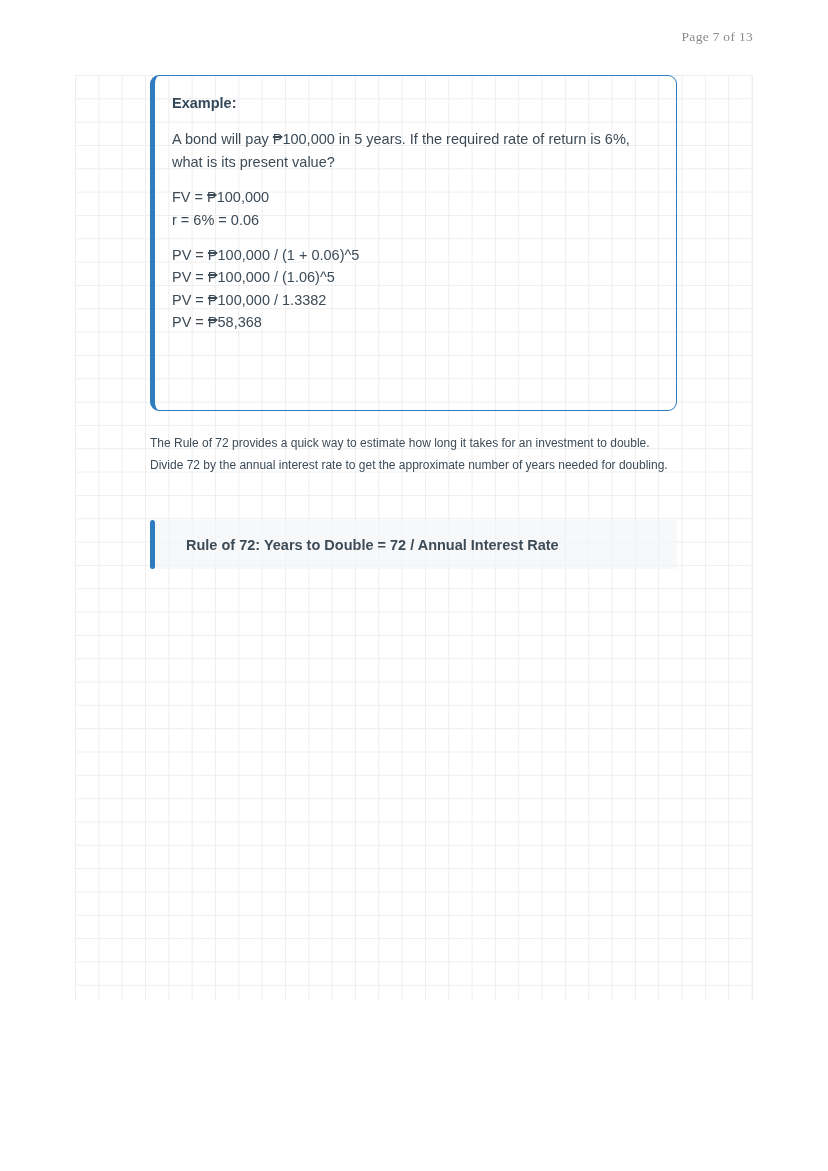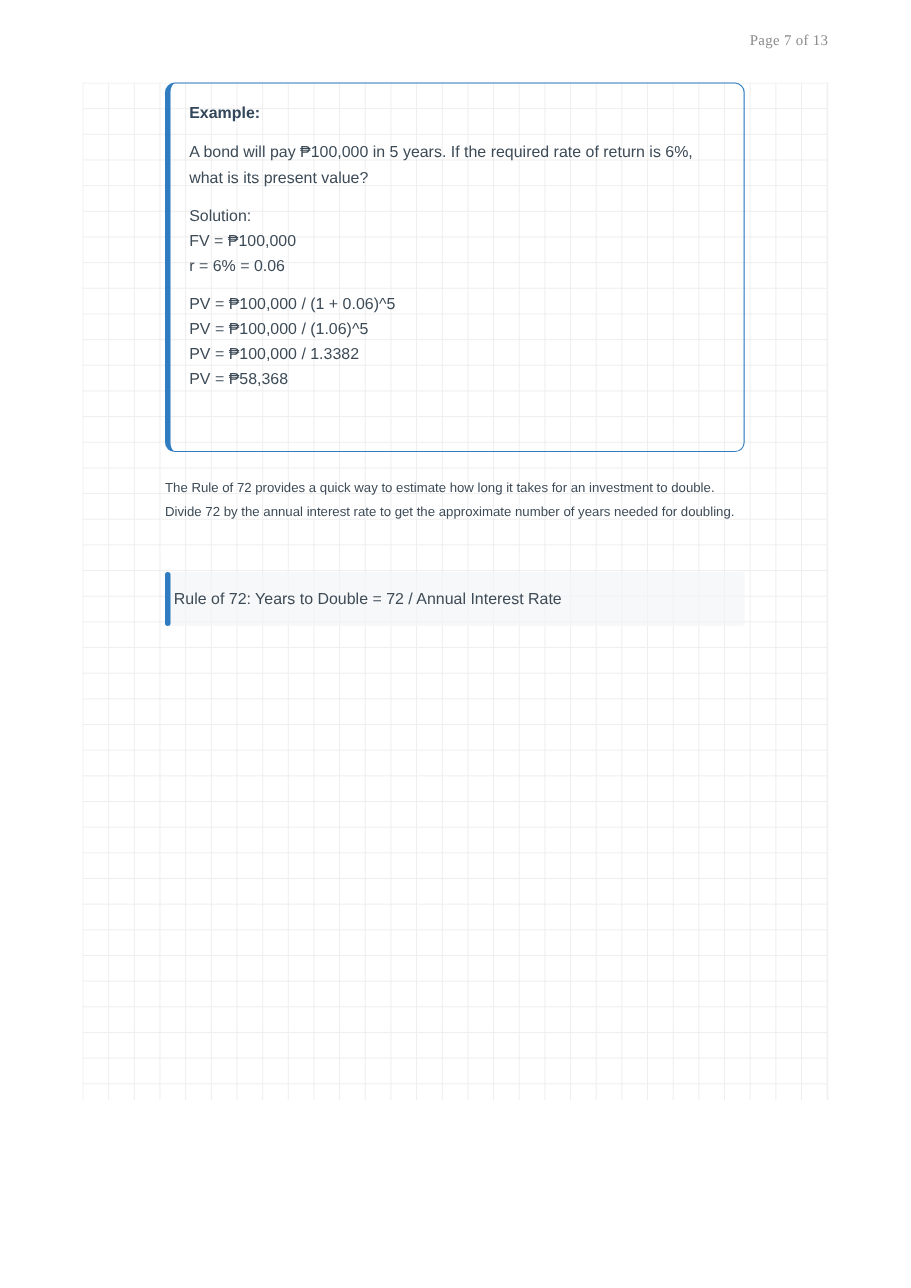--- a/index.html
+++ b/index.html
@@ -76,23 +76,24 @@
     border-radius: 3px;
   }
   .callout-bar {
     position: absolute;
     left: 0; top: 0;
     width: 5px; height: 49px;
     border-radius: 3px;
     background: #2f7dc0;
   }
   .callout-text {
-    padding-left: 8px;
+    padding-left: 36px;
     font-size: 14.5px;
     color: #3d4b57;
+    font-weight: bold;
   }
   .footer-brand {
     position: absolute;
     left: 0; top: 1122px;
     width: 828px;
     text-align: center;
     font-size: 18px;
     font-weight: 500;
     color: #a2a7ac;
     letter-spacing: 0.2px;
@@ -104,21 +105,20 @@
 <div class="page">
 
   <div class="grid-area"></div>
 
   <div class="page-number">Page 7 of 13</div>
 
   <div class="example-box">
     <div class="example-heading">Example:</div>
     <div class="example-problem">A bond will pay ₱100,000 in 5 years. If the required rate of return is 6%, what is its present value?</div>
     <div class="block">
-      <div class="line">Solution:</div>
       <div class="line">FV = ₱100,000</div>
       <div class="line">r = 6% = 0.06</div>
     </div>
     <div class="block">
       <div class="line">PV = ₱100,000 / (1 + 0.06)^5</div>
       <div class="line">PV = ₱100,000 / (1.06)^5</div>
       <div class="line">PV = ₱100,000 / 1.3382</div>
       <div class="line">PV = ₱58,368</div>
     </div>
   </div>

